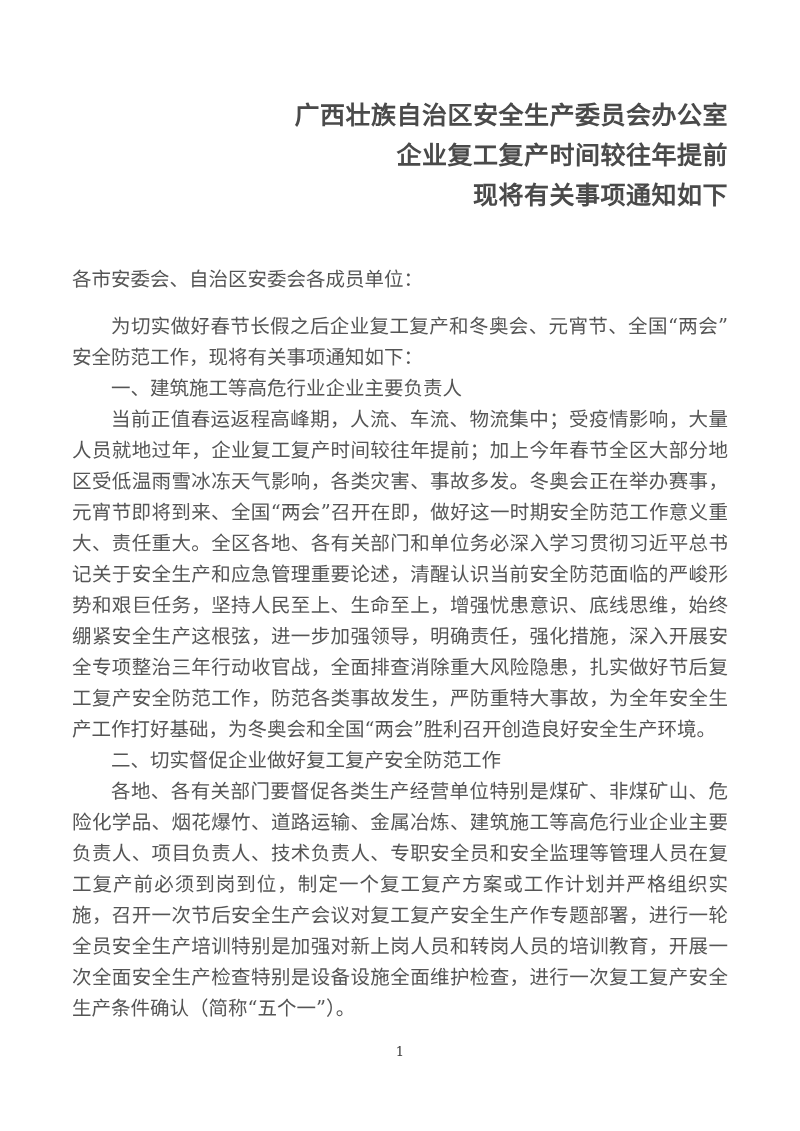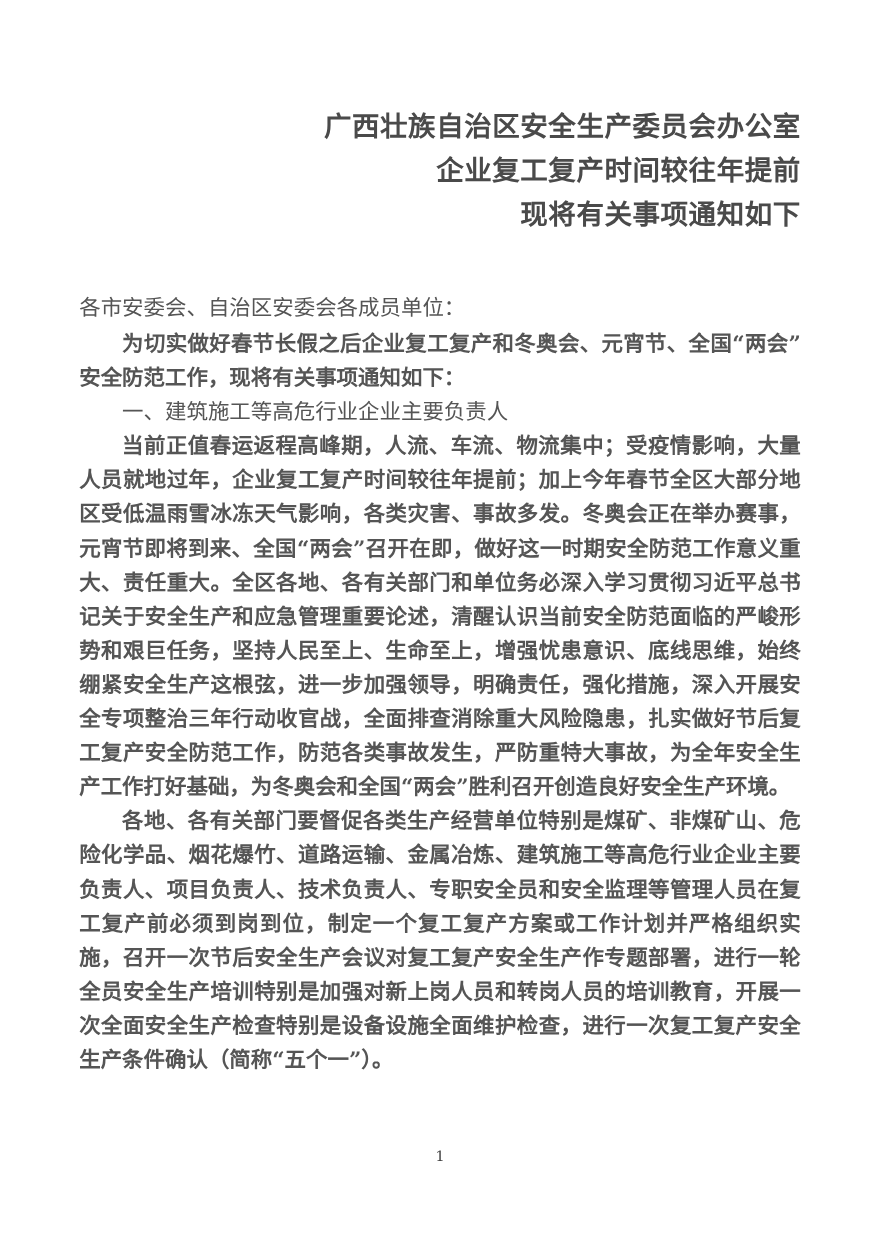--- a/index.html
+++ b/index.html
@@ -57,37 +57,36 @@
     text-justify: inter-ideograph;
     margin: 0;
   }
 
   .para + .para {
     margin-top: 0px;
   }
 
   
   .salutation {
-    margin-bottom: 2px;
+    margin-bottom: 16px;
   }
 
   
   .indent-2 {
     text-indent: 2em;
   }
 
   
   .section-heading {
     text-indent: 2em;
   }
 
   
   .para.body-flow {
     word-break: break-all;
-    font-weight: bold;
   }
 
   
   .page-number {
     position: absolute;
     left: 0;
     right: 0;
     top: 1044px;
     text-align: center;
     font-family: "DejaVu Serif", "Liberation Serif", serif;
@@ -109,20 +108,21 @@
   <div class="doc-body">
 
     <p class="para salutation">各市安委会、自治区安委会各成员单位：</p>
 
     <p class="para indent-2 body-flow">为切实做好春节长假之后企业复工复产和冬奥会、元宵节、全国“两会”安全防范工作，现将有关事项通知如下：</p>
 
     <p class="para section-heading">一、建筑施工等高危行业企业主要负责人</p>
 
     <p class="para indent-2 body-flow">当前正值春运返程高峰期，人流、车流、物流集中；受疫情影响，大量人员就地过年，企业复工复产时间较往年提前；加上今年春节全区大部分地区受低温雨雪冰冻天气影响，各类灾害、事故多发。冬奥会正在举办赛事，元宵节即将到来、全国“两会”召开在即，做好这一时期安全防范工作意义重大、责任重大。全区各地、各有关部门和单位务必深入学习贯彻习近平总书记关于安全生产和应急管理重要论述，清醒认识当前安全防范面临的严峻形势和艰巨任务，坚持人民至上、生命至上，增强忧患意识、底线思维，始终绷紧安全生产这根弦，进一步加强领导，明确责任，强化措施，深入开展安全专项整治三年行动收官战，全面排查消除重大风险隐患，扎实做好节后复工复产安全防范工作，防范各类事故发生，严防重特大事故，为全年安全生产工作打好基础，为冬奥会和全国“两会”胜利召开创造良好安全生产环境。</p>
 
+    <p class="para section-heading">二、切实督促企业做好复工复产安全防范工作</p>
 
     <p class="para indent-2 body-flow">各地、各有关部门要督促各类生产经营单位特别是煤矿、非煤矿山、危险化学品、烟花爆竹、道路运输、金属冶炼、建筑施工等高危行业企业主要负责人、项目负责人、技术负责人、专职安全员和安全监理等管理人员在复工复产前必须到岗到位，制定一个复工复产方案或工作计划并严格组织实施，召开一次节后安全生产会议对复工复产安全生产作专题部署，进行一轮全员安全生产培训特别是加强对新上岗人员和转岗人员的培训教育，开展一次全面安全生产检查特别是设备设施全面维护检查，进行一次复工复产安全生产条件确认（简称“五个一”）。</p>
 
   </div>
 
   <div class="page-number">1</div>
 
 </div>
 
 </body></html>

